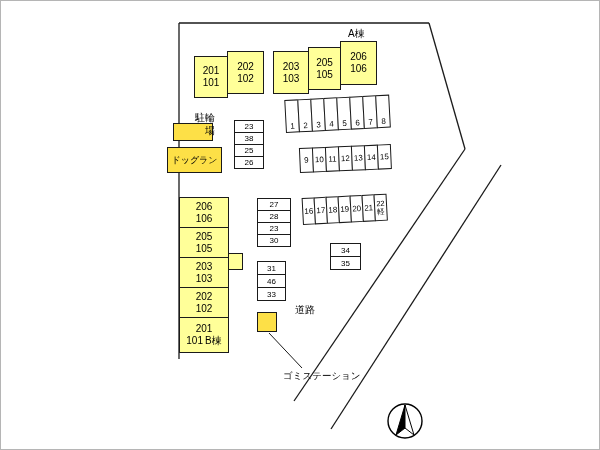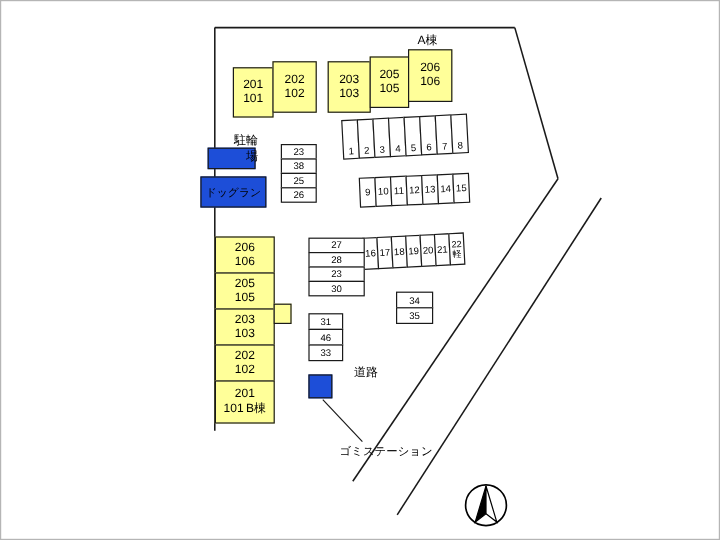--- a/index.html
+++ b/index.html
@@ -30,27 +30,27 @@
   .row-top .stall{width:14px;height:33px;align-items:flex-end;padding-bottom:1px;}
   .row-mid{left:300px;top:147px;transform:rotate(-2.5deg);transform-origin:0 100%;}
   .row-mid .stall{width:14px;height:25px;}
   .row-bot{left:303px;top:197px;transform:rotate(-3deg);transform-origin:0 100%;}
   .row-bot .stall{width:13px;height:27px;}
   .stall-kei{flex-direction:column;justify-content:center;gap:0;}
   .stall-kei span{display:block;font-size:7.5px;line-height:8px;}
   .col-2326{left:233px;top:120px;}
   .col-2326 .stall{width:30px;height:13px;}
   .col-2730{left:256px;top:198px;}
-  .col-2730 .stall{width:47px;height:13px;}
+  .col-2730 .stall{width:34px;height:13px;}
   .col-3133{left:256px;top:261px;}
   .col-3133 .stall{width:29px;height:14px;}
   .col-3435{left:299px;top:243px;padding-left:30px;}
   .col-3435 .stall{width:31px;height:14px;}
   
-  .box{position:absolute;background:#1d4ed8;border:1px solid #1a1a1a;box-sizing:border-box;z-index:2;}
+  .box{position:absolute;background:#fde047;border:1px solid #1a1a1a;box-sizing:border-box;z-index:2;}
   .lbl{position:absolute;z-index:4;color:#000;}
   .watermark{
     position:absolute;left:8px;top:203px;z-index:5;
     font-size:21px;font-weight:bold;color:#9a9a9a;letter-spacing:0.5px;
   }
 </style>
 </head>
 <body>
 
 <div class="canvas">

